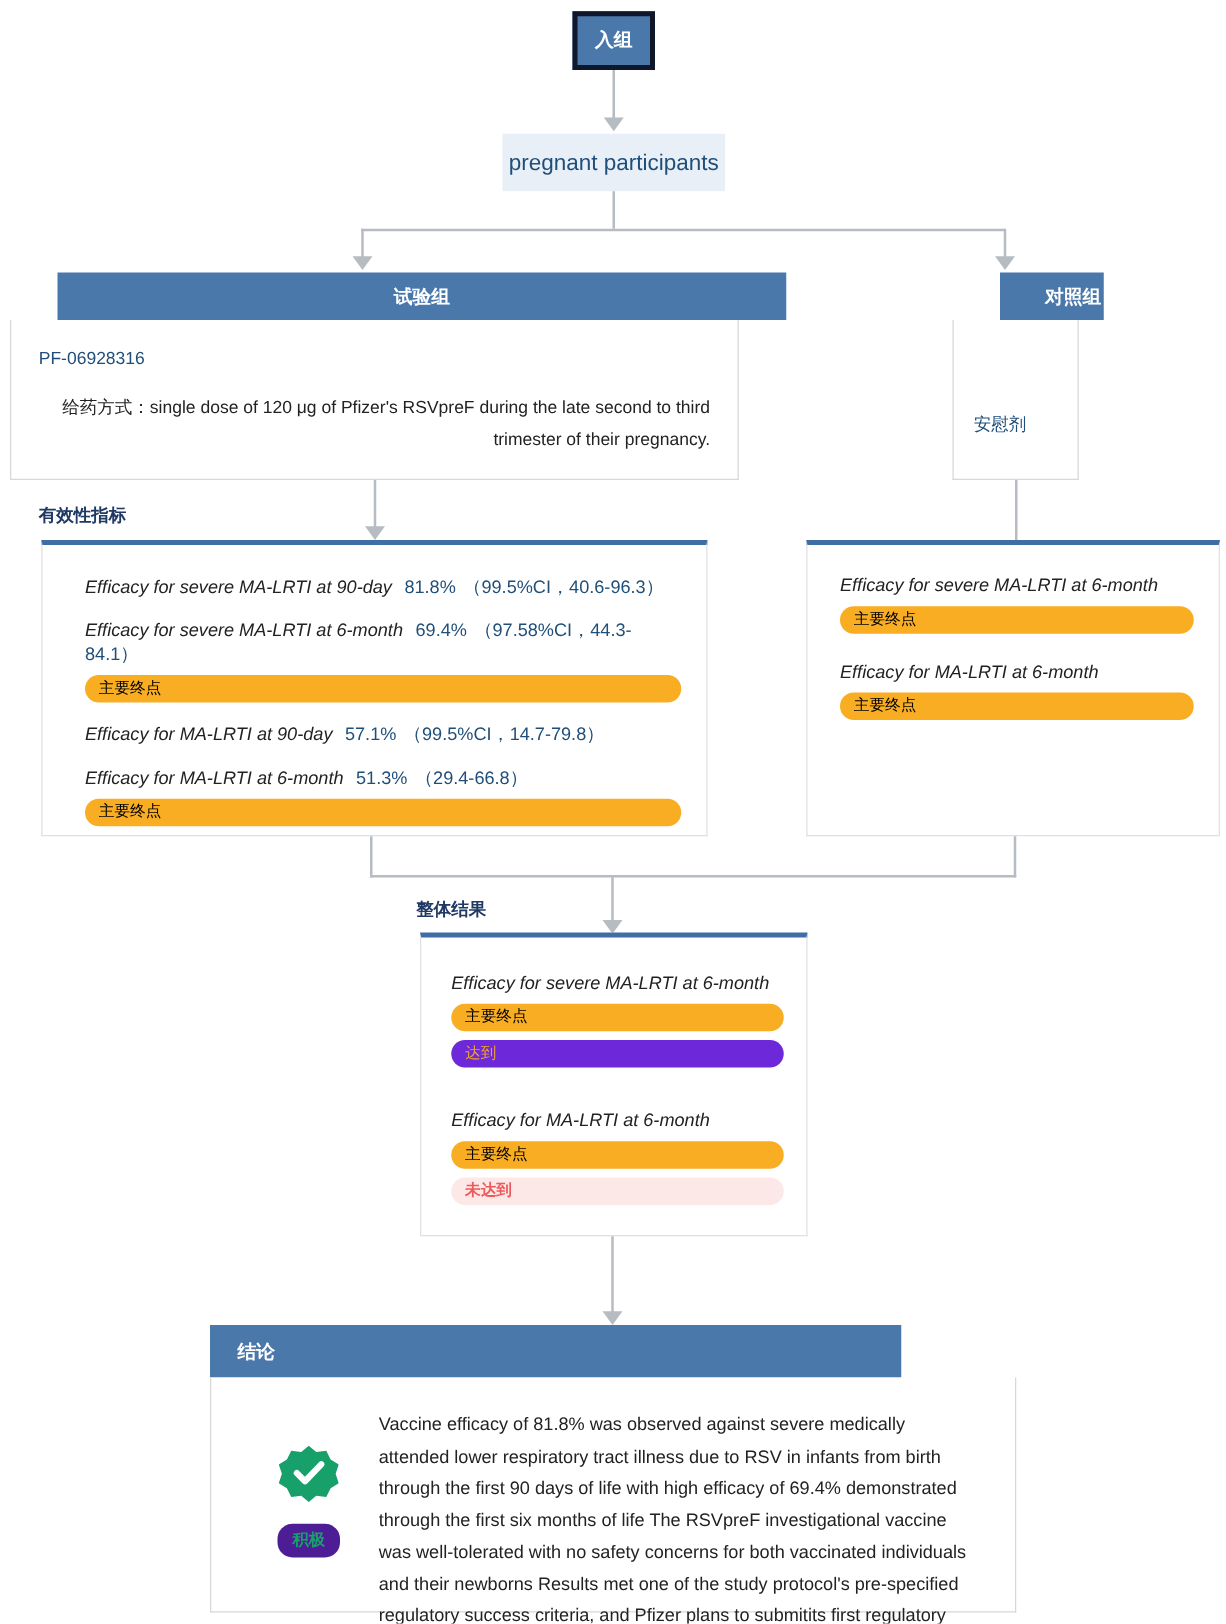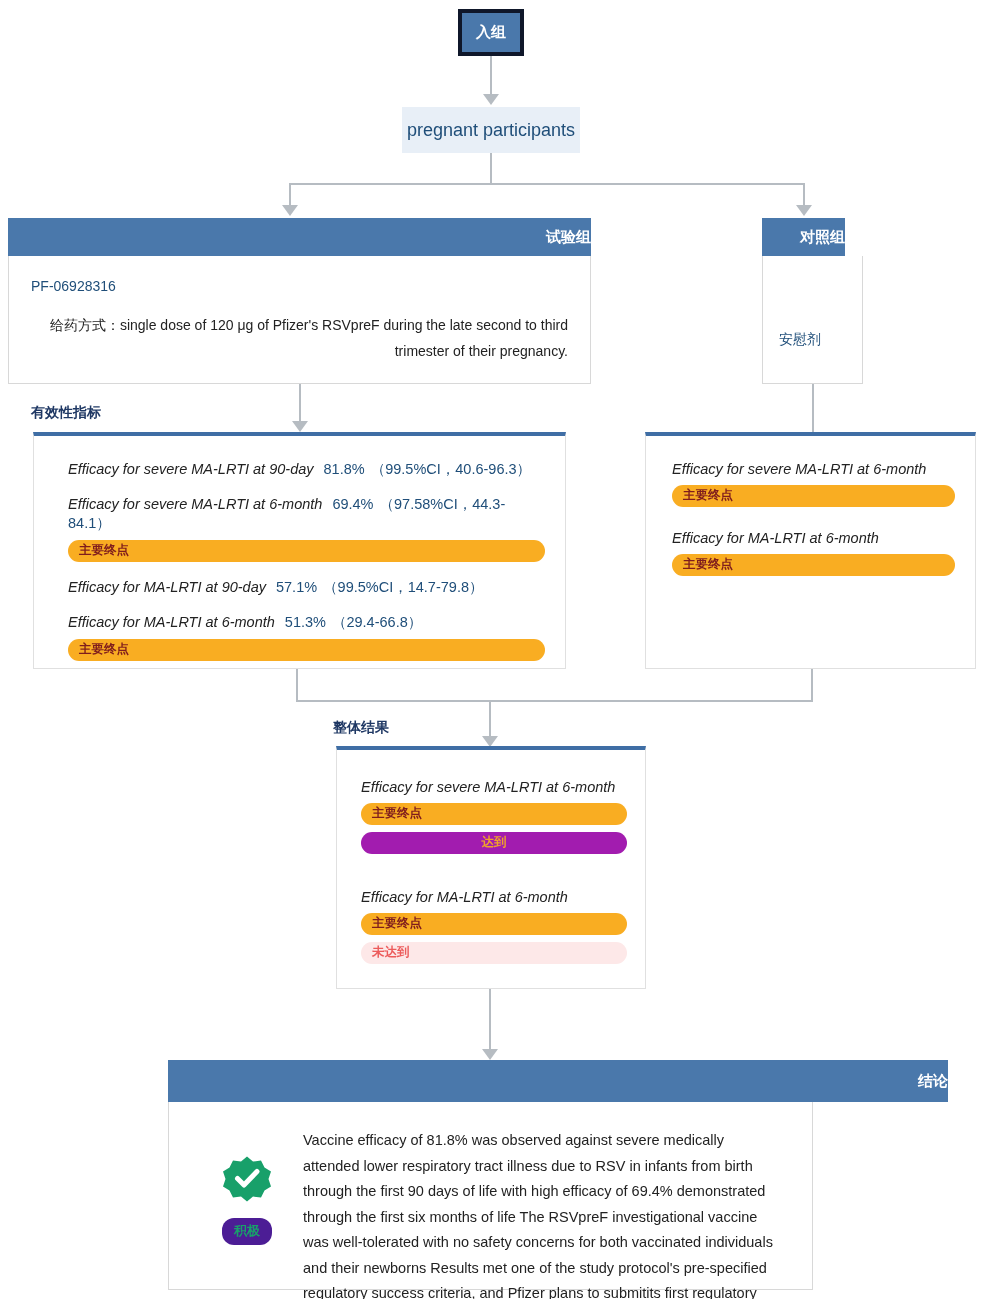--- a/index.html
+++ b/index.html
@@ -27,21 +27,21 @@
   }
   .hdr {
     background: #4a78ab;
     color: #ffffff;
     font-weight: bold;
     font-size: 15px;
     display: flex;
     align-items: center;
     box-sizing: border-box;
   }
-  .hdr.center { justify-content: flex-end; }
+  .hdr.center { justify-content: center; margin-left: 38px; }
   .hdr.left { justify-content: flex-start; padding-left: 22px; }
 
   .bodybox {
     background: #ffffff;
     border: 1px solid #d8d8d8;
     border-top: none;
     box-sizing: border-box;
   }
 
   
@@ -136,28 +136,27 @@
     display: inline-block;
     margin-top: 7px;
     padding: 3px 11px 4px 11px;
     border-radius: 11px;
     font-size: 12.5px;
     line-height: 15px;
     white-space: nowrap;
   }
   .badge-primary {
     background: #f9ad22;
-    color: #7f1d1d;
-    font-weight: bold;
+    color: #000000;
+    font-weight: normal;
   }
   .badge-met {
-    background: #a21caf;
+    background: #6d28d9;
     color: #f0a32a;
-    font-weight: bold;
-    text-align: center;
+    font-weight: normal;
   }
   .badge-notmet {
     background: #fde8e8;
     color: #ec5b5b;
     font-weight: bold;
   }
   .badge-stack { display: block; }
 
   
   .concl-body {
@@ -302,21 +301,21 @@
         <span class="badge badge-primary badge-stack">主要终点</span>
         <span class="badge badge-notmet badge-stack">未达到</span>
       </div>
 
     </div>
   </div>
 
   <div class="line vline" style="left:489px; top:989px; width:2px; height:62px;"></div>
   <div class="arrow" style="left:482px; top:1049px;"></div>
 
-  <div class="node hdr left" style="left:168px; top:1060px; width:780px; height:42px;justify-content:flex-end;">
+  <div class="node hdr left" style="left:168px; top:1060px; width:553px; height:42px;">
     <span>结论</span>
   </div>
   <div class="node bodybox" style="left:168px; top:1102px; width:645px; height:188px;">
     <div class="concl-body">
       <div class="concl-icon-wrap">
         <span>
           <svg width="48" height="48" viewBox="0 0 48 48" aria-hidden="true">
             <path d="M24 2.5 L30 7.5 L38 6.5 L41.5 13.5 L48 17.5 L45.5 25 L48 32.5 L41.5 36.5 L38 43.5 L30 42.5 L24 47.5 L18 42.5 L10 43.5 L6.5 36.5 L0 32.5 L2.5 25 L0 17.5 L6.5 13.5 L10 6.5 L18 7.5 Z" fill="#18a06a"></path>
             <path d="M14.5 24.5 L21 31 L34 17.5" fill="none" stroke="#ffffff" stroke-width="5" stroke-linecap="round" stroke-linejoin="round"></path>
           </svg>

